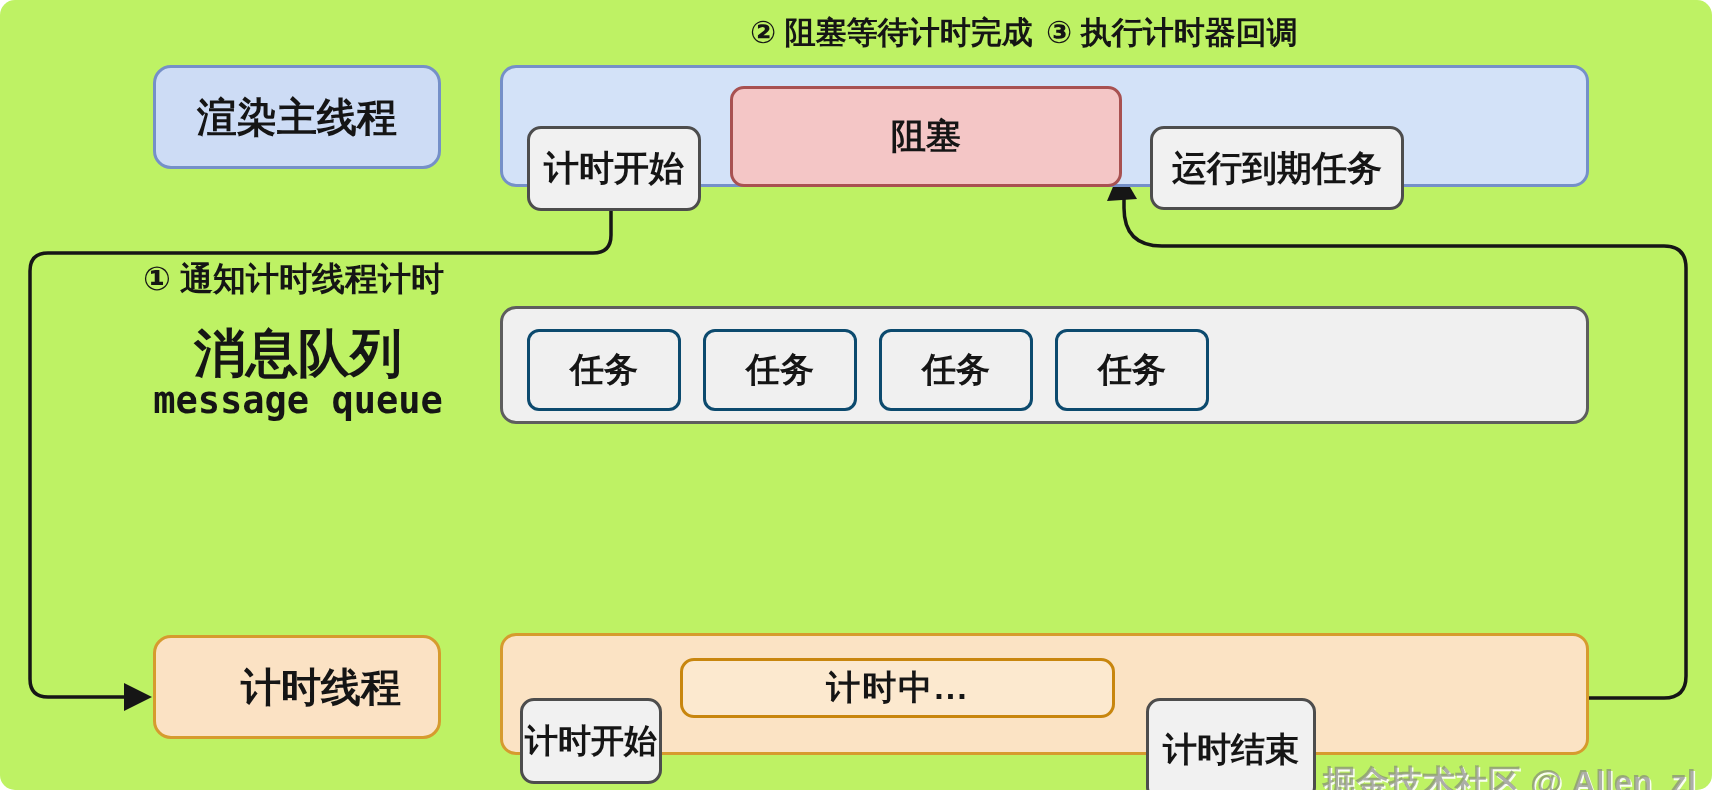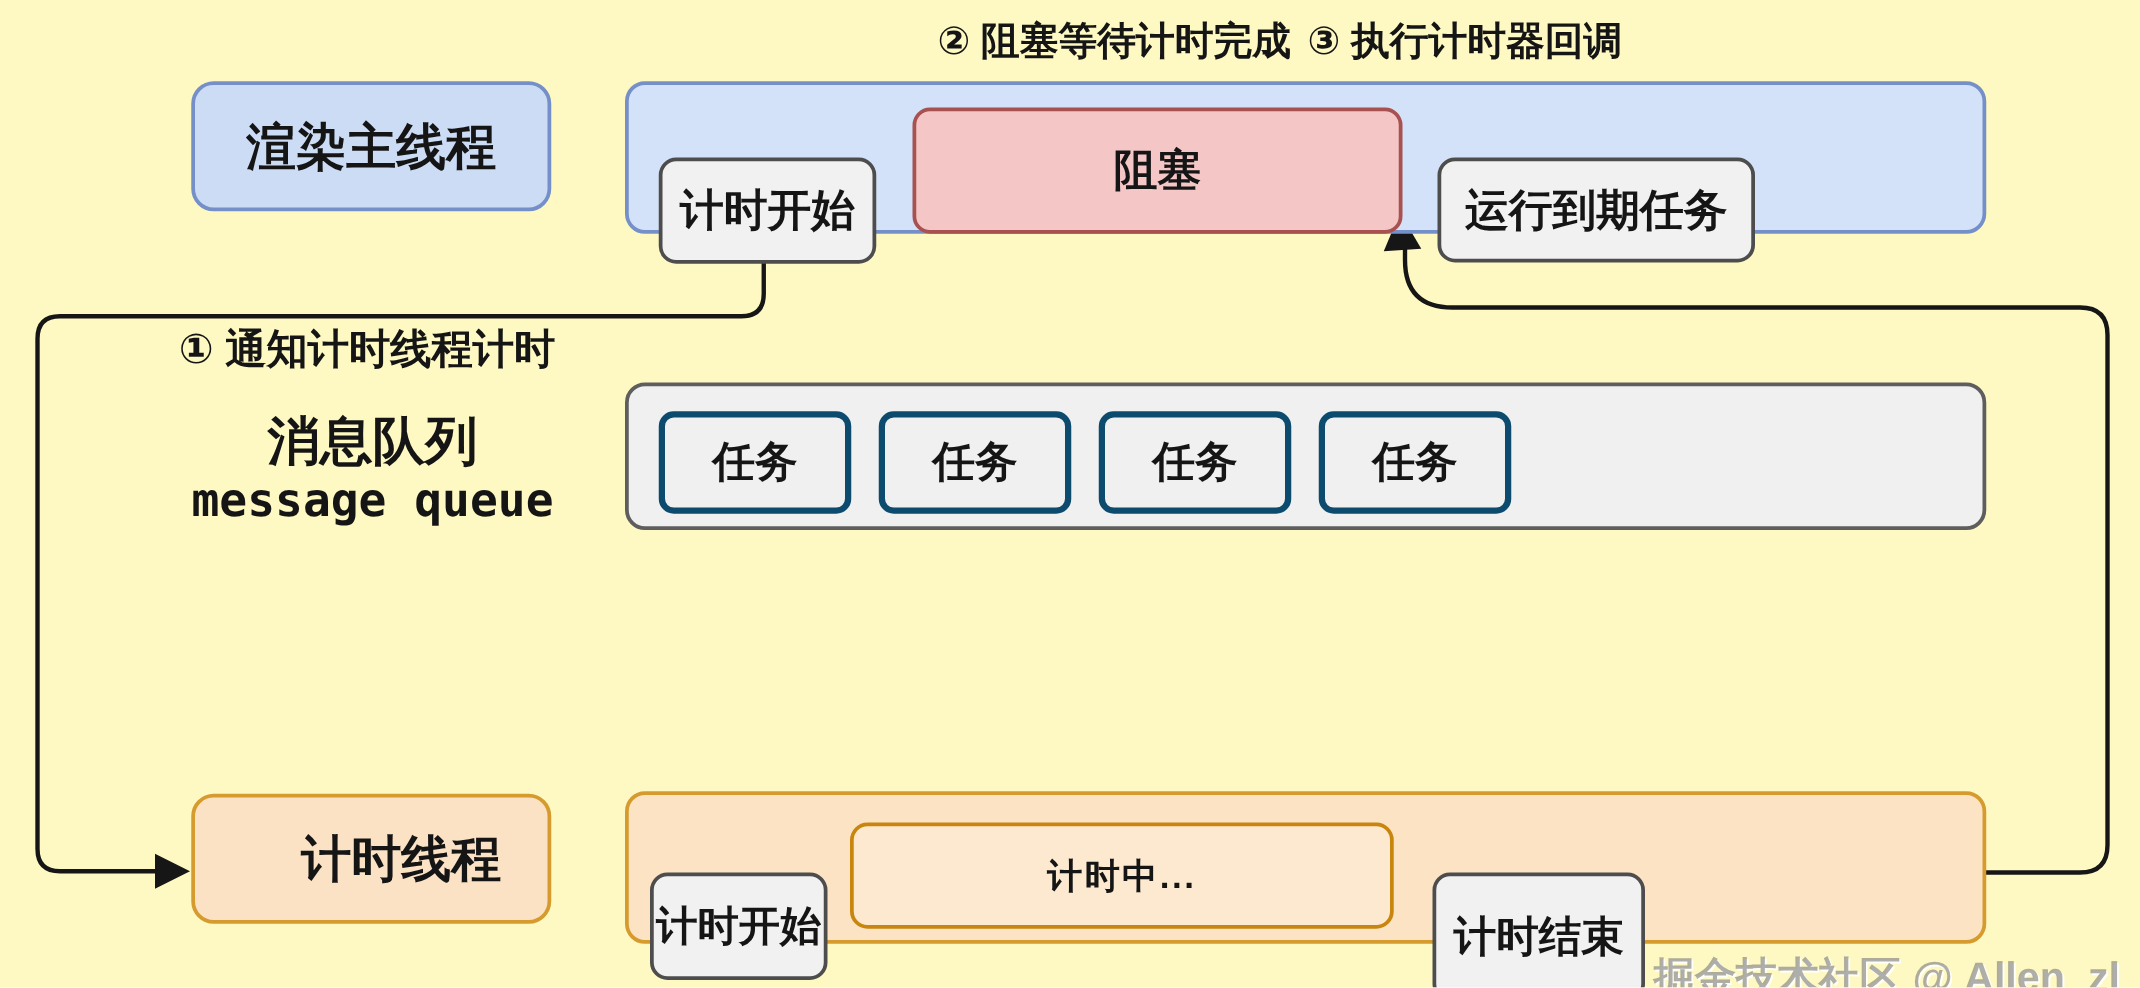--- a/index.html
+++ b/index.html
@@ -1,18 +1,18 @@
 <!DOCTYPE html>
 <html><head>
 <meta charset="utf-8">
 <style>
   html,body{margin:0;padding:0;background:#ffffff;}
   .canvas{
-    position:relative;width:1712px;height:790px;background:#fef9c3;overflow:hidden;
-    font-family:"Liberation Sans","DejaVu Sans",sans-serif;color:#151515;
+    position:relative;width:1712px;height:790px;background:#bef264;overflow:hidden;
+    font-family:"Liberation Sans","DejaVu Sans",sans-serif;color:#151515;border-radius:15px;
   }
   .arrow-layer{position:absolute;left:0;top:0;width:1712px;height:790px;z-index:1;}
   .ann{position:absolute;font-size:31px;font-weight:600;white-space:nowrap;z-index:3;}
   .ann-step1{left:143px;top:257px;font-size:33px;}
   .ann-step2{left:750px;top:12px;}
   .ann-step3{left:1046px;top:12px;}
   .thread-label{
     position:absolute;left:153px;width:288px;height:104px;border-radius:18px;
     display:flex;align-items:center;justify-content:center;
     font-size:40px;font-weight:700;z-index:2;box-sizing:border-box;
@@ -24,35 +24,35 @@
   }
   .container.blue{top:65px;height:122px;background:#D3E2F8;border:3px solid #7590C8;}
   .container.queue{top:306px;height:118px;background:#F0F0F0;border:3px solid #5E5E5E;}
   .container.orange{top:633px;height:122px;background:#FBE3C4;border:3px solid #D69B2E;}
   .node{
     position:absolute;border-radius:14px;display:flex;align-items:center;justify-content:center;
     font-size:35px;font-weight:600;box-sizing:border-box;white-space:nowrap;
   }
   .node.grey{background:#F1F1F1;border:3px solid #4D4D4D;margin-top:40px;}
   .node.red{background:#F4C6C6;border:3px solid #A85151;}
-  .node.task{background:#F0F0F0;border:5px solid #0c4a6e;border-radius:12px;}
+  .node.task{background:#F0F0F0;border:3px solid #0c4a6e;border-radius:12px;}
   .node.running{background:#FCE9CF;border:3px solid #C8860E;}
   
   .n-start-top{left:24px;top:18px;width:174px;height:85px;}
   .n-blocked{left:227px;top:18px;width:392px;height:101px;}
   .n-expired{left:647px;top:18px;width:254px;height:84px;}
   
   .n-task{top:20px;width:154px;height:82px;font-size:34px;}
   .n-task1{left:24px;} .n-task2{left:200px;} .n-task3{left:376px;} .n-task4{left:552px;}
   
   .n-start-bot{left:17px;top:22px;width:142px;height:86px;font-size:33px;}
-  .n-running{left:177px;top:22px;width:435px;height:85px;font-size:28px;letter-spacing:2px;}
+  .n-running{left:177px;top:22px;width:435px;height:60px;font-size:34px;letter-spacing:2px;}
   .n-end{left:643px;top:22px;width:170px;height:103px;font-size:34px;}
   .queue-label{position:absolute;left:88px;top:328px;width:420px;text-align:center;z-index:2;}
-  .queue-label .zh{font-size:42px;font-weight:700;line-height:50px;}
+  .queue-label .zh{font-size:52px;font-weight:700;line-height:50px;}
   .queue-label .en{font-size:37px;font-weight:700;line-height:46px;
     font-family:"DejaVu Sans Mono","Liberation Mono",monospace;}
   .watermark{
     position:absolute;right:16px;top:736px;font-size:33px;font-weight:700;z-index:4;
     color:rgba(125,125,125,0.62);text-shadow:1.5px 1.5px 0 rgba(255,255,255,0.9);
     white-space:nowrap;
     margin-top:24px;
   }
 </style>
 </head>

